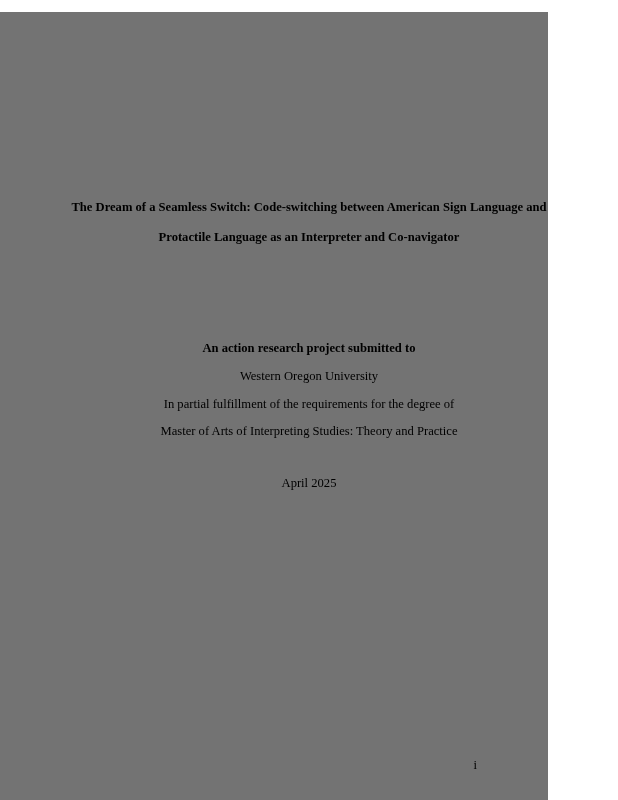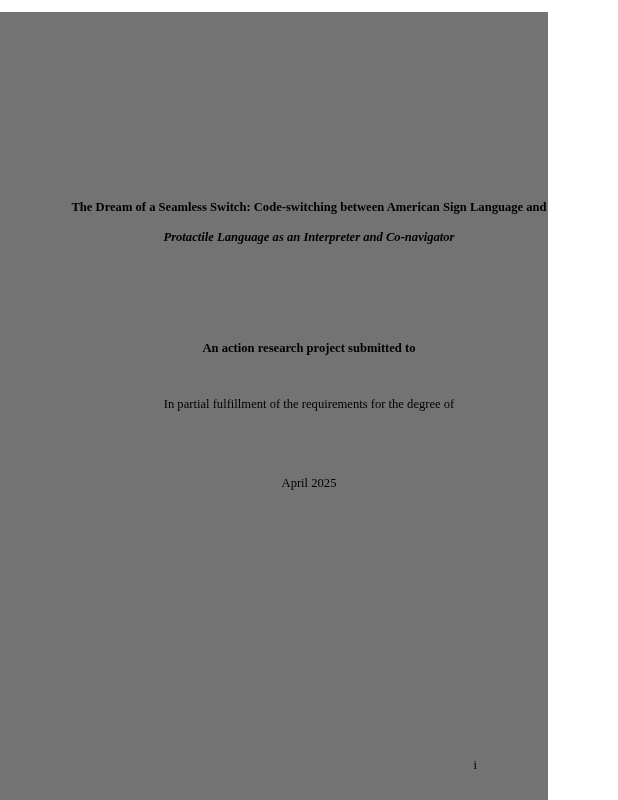--- a/index.html
+++ b/index.html
@@ -44,26 +44,28 @@
     text-align: right;
   }
 </style>
 </head>
 <body>
 
 <div class="page">
 
   <div class="doc-line doc-title-line" style="top:188px;">The Dream of a Seamless Switch: Code-switching between American Sign Language and</div>
 
-  <div class="doc-line doc-title-line" style="top:218px;font-style:italic;">Protactile Language as an Interpreter and Co-navigator</div>
+  <div class="doc-line doc-title-line" style="top:218px;">Protactile Language as an Interpreter and Co-navigator</div>
 
 
   <div class="doc-line" style="top:329px;font-weight:bold;">An action research project submitted to</div>
 
+  <div class="doc-line" style="top:357px;">Western Oregon University</div>
 
   <div class="doc-line" style="top:385px;">In partial fulfillment of the requirements for the degree of</div>
 
+  <div class="doc-line" style="top:412px;">Master of Arts of Interpreting Studies: Theory and Practice</div>
 
   <div class="doc-line" style="top:464px;">April 2025</div>
 
   <div class="page-number">i</div>
 
 </div>
 
 </body></html>

